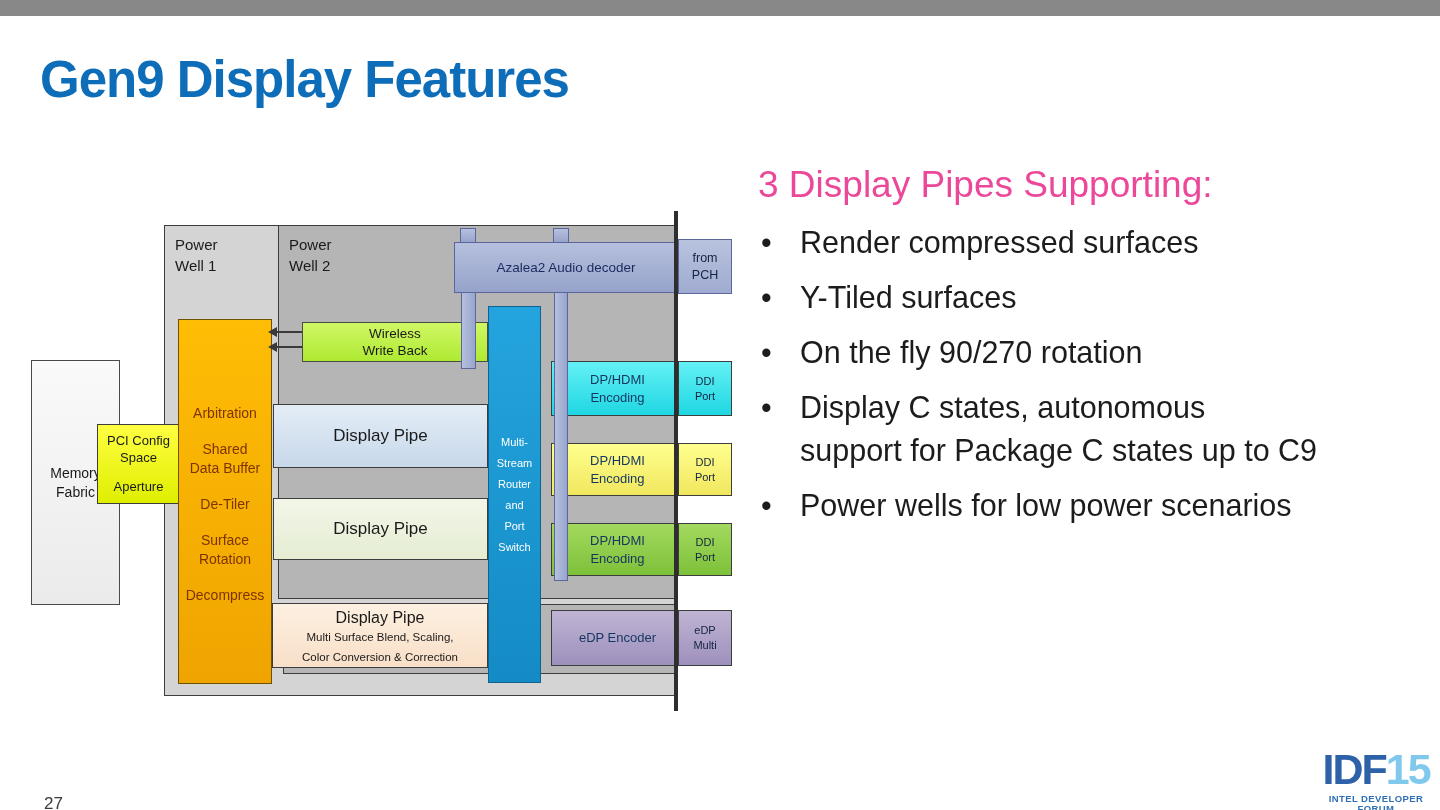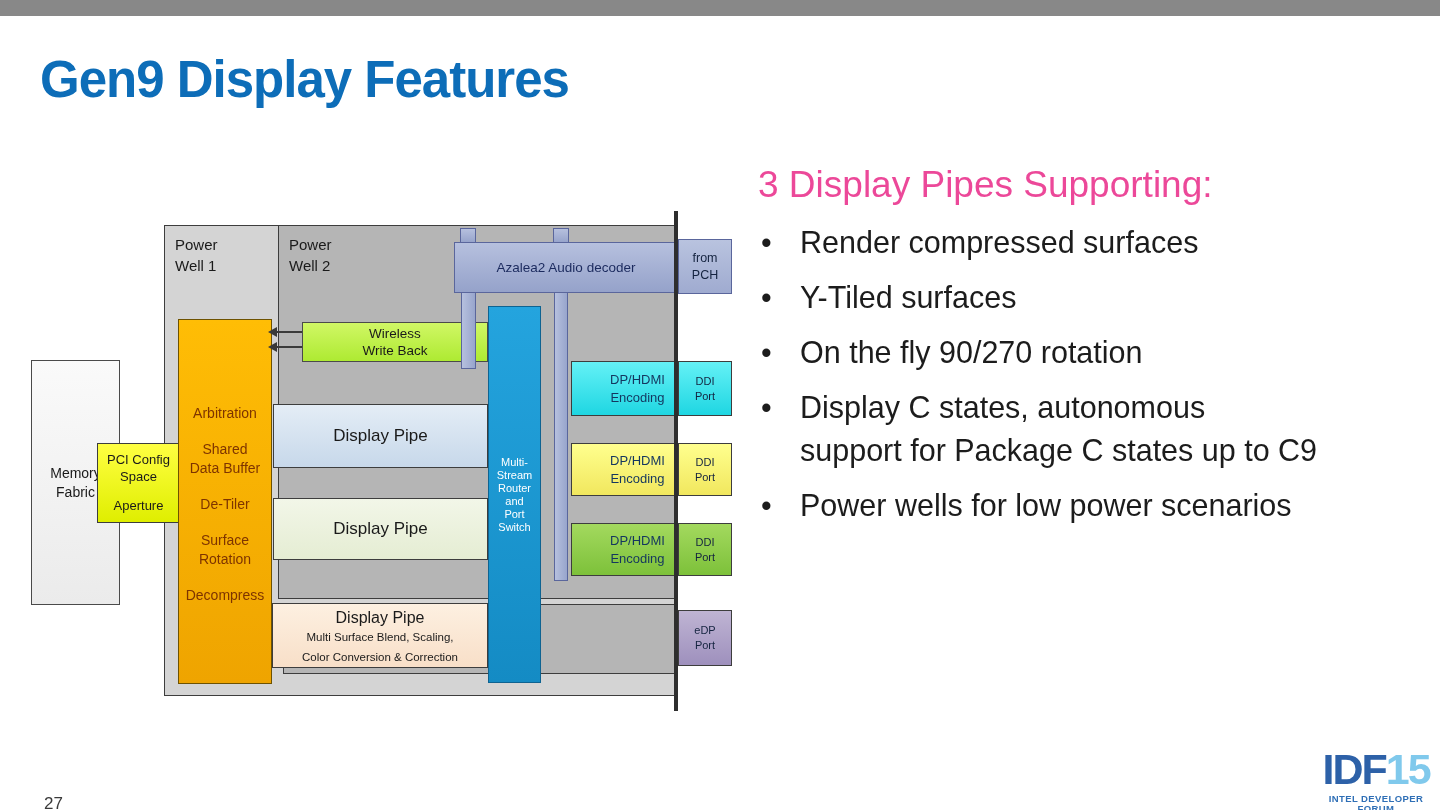--- a/index.html
+++ b/index.html
@@ -13,21 +13,21 @@
 
   
   .pw1{left:164px;top:209px;width:514px;height:471px;background:#d4d4d4;border:1.5px solid #3d3d3d;}
   .pw2{left:278px;top:209px;width:400px;height:374px;background:#b5b5b5;border:1.5px solid #3d3d3d;}
   .edp-band{left:283px;top:588px;width:395px;height:70px;background:#b5b5b5;border:1.5px solid #3d3d3d;}
   .pw-label{padding:8px 0 0 10px;font-size:15px;line-height:21px;}
   .vline{left:674px;top:195px;width:4px;height:500px;background:#2e2e2e;z-index:50;}
 
   .memory{left:31px;top:344px;width:89px;height:245px;background:linear-gradient(#fafafa,#ebebeb);
           border:1.5px solid #4a4a4a;font-size:14px;line-height:19px;z-index:3;}
-  .pci{left:97px;top:427px;width:83px;height:80px;background:linear-gradient(#ffff42,#dfee00);
+  .pci{left:97px;top:408px;width:83px;height:80px;background:linear-gradient(#ffff42,#dfee00);
        border:1.5px solid #3d3d3d;font-size:13px;line-height:17px;text-align:center;padding-top:7px;z-index:4;}
   .pci .aperture{margin-top:12px;}
 
   .orange{left:178px;top:303px;width:94px;height:365px;background:linear-gradient(#ffbd05,#efa400);
           border:1.5px solid #6e5200;z-index:5;font-size:14px;line-height:19px;color:#7e3400;
           text-align:center;padding-top:84px;}
   .orange .gap{margin-top:17px;}
 
   .pipe{border:1.5px solid #3d3d3d;z-index:4;font-size:17px;}
   .pipe1{left:273px;top:388px;width:215px;height:64px;background:linear-gradient(#e4edf6,#c7d8ea);}
@@ -41,23 +41,23 @@
   .arrow{height:2px;width:25px;background:#3a3a3a;z-index:6;}
   .arrow::before{content:"";position:absolute;left:-9px;top:-4px;border-top:5px solid transparent;
         border-bottom:5px solid transparent;border-right:9px solid #3a3a3a;}
 
   .peri{background:linear-gradient(#b6c0de,#95a2ca);border:1.5px solid #5a669c;color:#1b2a5e;}
   .azalea{left:454px;top:226px;width:224px;height:51px;font-size:13.5px;z-index:6;}
   .stub{width:16px;height:16px;z-index:5;}
   .desc{z-index:8;background:linear-gradient(90deg,#b6c0de,#98a5cc);border:1.5px solid #5a669c;}
 
   .router{left:488px;top:290px;width:53px;height:377px;background:linear-gradient(#24a4de,#148bc4);
-          border:1.5px solid #0e6391;color:#ffffff;font-size:11px;line-height:13px;z-index:7;}
+          border:1.5px solid #0e6391;color:#ffffff;font-size:11px;line-height:21px;z-index:7;}
 
-  .enc{left:571px;width:133px;border:1.5px solid #3d3d3d;font-size:13px;line-height:18px;color:#14365f;z-index:6;}
+  .enc{left:551px;width:133px;border:1.5px solid #3d3d3d;font-size:13px;line-height:18px;color:#14365f;z-index:6;}
   .enc-cyan{top:345px;height:55px;background:linear-gradient(#64f1f6,#1fd6e2);}
   .enc-yellow{top:427px;height:53px;background:linear-gradient(#ffff8e,#f1e75e);}
   .enc-green{top:507px;height:53px;background:linear-gradient(#a3d95e,#7dc13a);}
   .enc-edp{top:594px;height:56px;background:linear-gradient(#bfb4d3,#9e90bd);}
 
   .port{left:678px;width:54px;border:1.5px solid #3d3d3d;font-size:11px;line-height:15px;color:#14233f;z-index:6;}
   .from-pch{top:223px;height:55px;background:linear-gradient(#b9c3df,#9fabd0);border:1.5px solid #5a669c;font-size:12.5px;line-height:17px;}
   .ddi1{top:345px;height:55px;background:linear-gradient(#64f1f6,#1fd6e2);}
   .ddi2{top:427px;height:53px;background:linear-gradient(#ffff8e,#f1e75e);}
   .ddi3{top:507px;height:53px;background:linear-gradient(#a3d95e,#7dc13a);}
@@ -140,33 +140,34 @@
 and
 Port
 Switch</div>
 
   <div class="abs enc enc-cyan ctr pre">DP/HDMI
 Encoding</div>
   <div class="abs enc enc-yellow ctr pre">DP/HDMI
 Encoding</div>
   <div class="abs enc enc-green ctr pre">DP/HDMI
 Encoding</div>
+  <div class="abs enc enc-edp ctr">eDP Encoder</div>
 
   <div class="abs vline"></div>
 
   <div class="abs port from-pch ctr pre">from
 PCH</div>
   <div class="abs port ddi1 ctr pre">DDI
 Port</div>
   <div class="abs port ddi2 ctr pre">DDI
 Port</div>
   <div class="abs port ddi3 ctr pre">DDI
 Port</div>
   <div class="abs port edp-port ctr pre">eDP
-Port</div>
+Multi</div>
 
   <div class="abs panel">
     <h2>3 Display Pipes Supporting:</h2>
     <ul>
       <li class="pre">Render compressed surfaces</li>
       <li class="pre">Y-Tiled surfaces</li>
       <li class="pre">On the fly 90/270 rotation</li>
       <li class="pre">Display C states, autonomous
 support for Package C states up to C9</li>
       <li class="pre">Power wells for low power scenarios</li>

